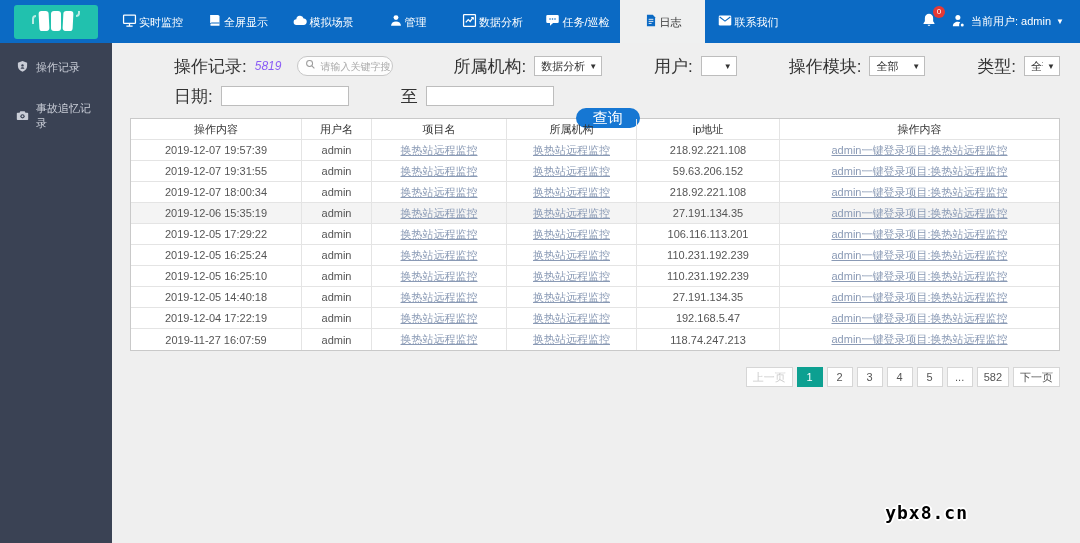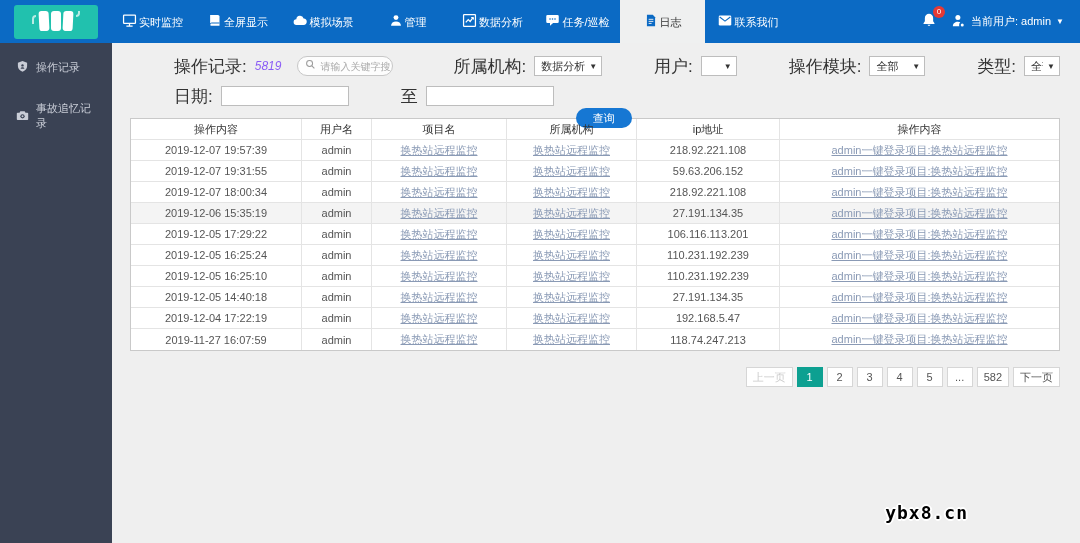--- a/index.html
+++ b/index.html
@@ -34,21 +34,21 @@
   .filter-row + .filter-row { margin-top:8px; }
   .flabel { color:#333; font-size:17px; white-space:nowrap;margin-left:44px; }
   .count-num { color:#8b5cf6;font-style:italic; }
   .search-pill { display:flex; align-items:center; gap:4px; width:96px; height:20px; border:1px solid #c7c7c7; border-radius:10px; background:#fdfdfd; padding:0 7px; margin:0 8px; }
   .search-pill input { border:none; outline:none; background:transparent; width:70px; font-size:10px; color:#333; }
   .search-pill input::placeholder { color:#a9a9a9; }
   .select { display:flex; align-items:center; justify-content:space-between; height:20px; background:#fff; border:1px solid #bdbdbd; padding:0 4px 0 6px; cursor:pointer; }
   .select .select-value { font-size:11px; color:#333; overflow:hidden; white-space:nowrap; }
   .select .caret { font-size:8px; color:#333; margin-left:4px; }
   .date-input { width:128px; height:20px; border:1px solid #bdbdbd; background:#fff; outline:none; padding:0 5px; font-size:11px; }
-  .query-btn { height:20px; padding:0 17px; margin-left:14px; background:#1677d3; color:#fff; border:none; border-radius:10px; font-size:11px; cursor:pointer;margin-top:44px; }
+  .query-btn { height:20px; padding:0 17px; margin-left:14px; background:#1677d3; color:#fff; border:none; border-radius:10px; font-size:15px; cursor:pointer;margin-top:44px; }
 
   
   .table { margin-top:11px; width:930px; background:#fff; border:1px solid #c9c9c9; }
   .trow { display:grid; grid-template-columns:171px 70px 135px 130px 143px 1fr; height:21px; border-bottom:1px solid #e4e4e4; }
   .trow:last-child { border-bottom:none; }
   .trow.shaded { background:#f4f4f4; }
   .cell { display:flex; align-items:center; justify-content:center; font-size:11px; color:#555; border-right:1px solid #e4e4e4; overflow:hidden; white-space:nowrap; }
   .cell:last-child { border-right:none; }
   .thead .cell { color:#333; }
   .cell.link { color:#8a9ab5; text-decoration:underline; cursor:pointer; }

